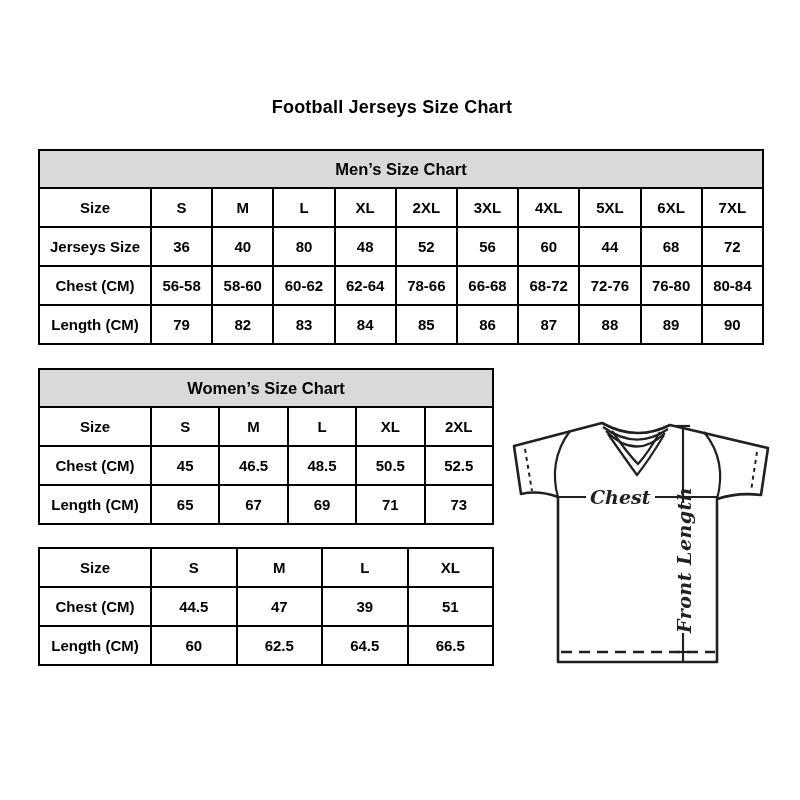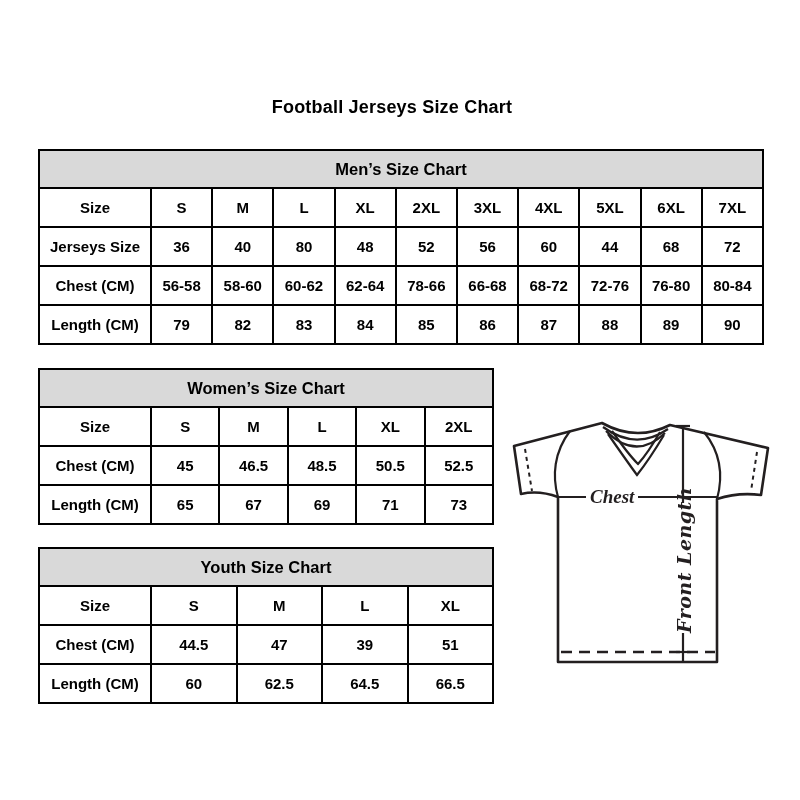--- a/index.html
+++ b/index.html
@@ -64,21 +64,20 @@
     font-weight: 700;
     font-size: 19px;
     color: #231f20;
     background: #ffffff;
     line-height: 24px;
     white-space: nowrap;
   }
   .chest-label {
     left: 586px; top: 485px;
     padding: 0 4px;
-    font-family: Liberation Serif, serif;
   }
   .front-length-label {
     left: 619px; top: 556px;
     width: 130px; height: 24px;
     text-align: center;
     transform: rotate(-90deg);
     letter-spacing: 0.5px;
   }
 </style>
 </head>
@@ -205,23 +204,20 @@
     <table class="size-table">
       <colgroup>
         <col style="width: 112px;">
         <col>
         <col>
         <col>
         <col>
       </colgroup>
       <tbody>
         <tr>
-          <td colspan="5" class="tbl-title">Youth Size Chart</td>
-        </tr>
-        <tr>
           <td class="lbl">Size</td>
           <td class="val">S</td>
           <td class="val">M</td>
           <td class="val">L</td>
           <td class="val">XL</td>
         </tr>
         <tr>
           <td class="lbl">Chest (CM)</td>
           <td class="val">44.5</td>
           <td class="val">47</td>

